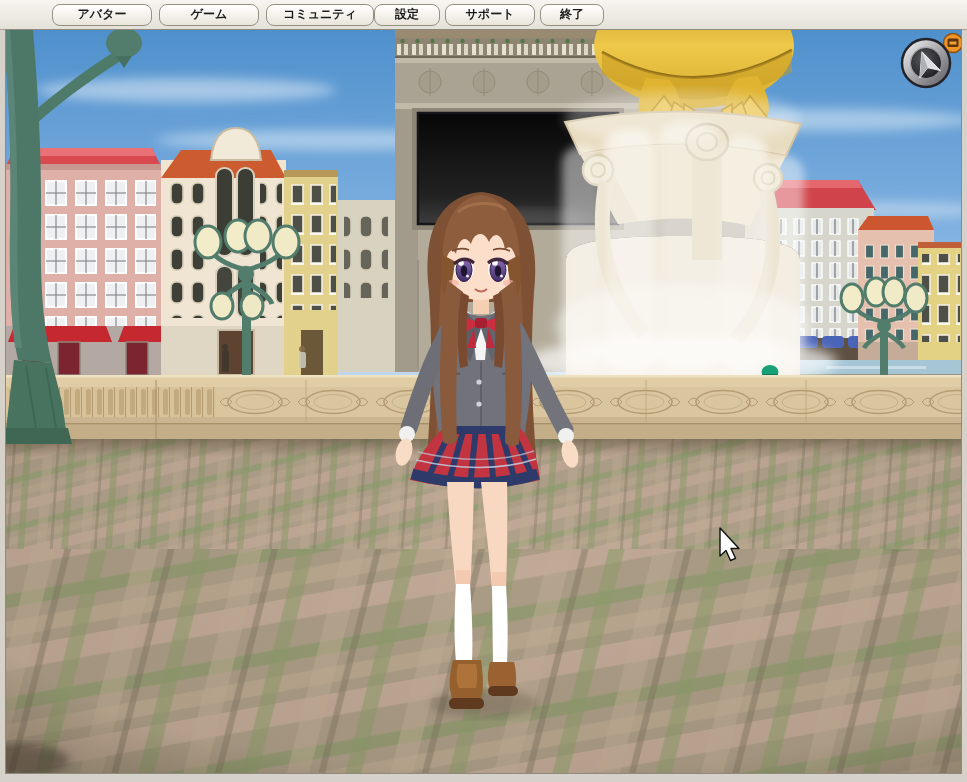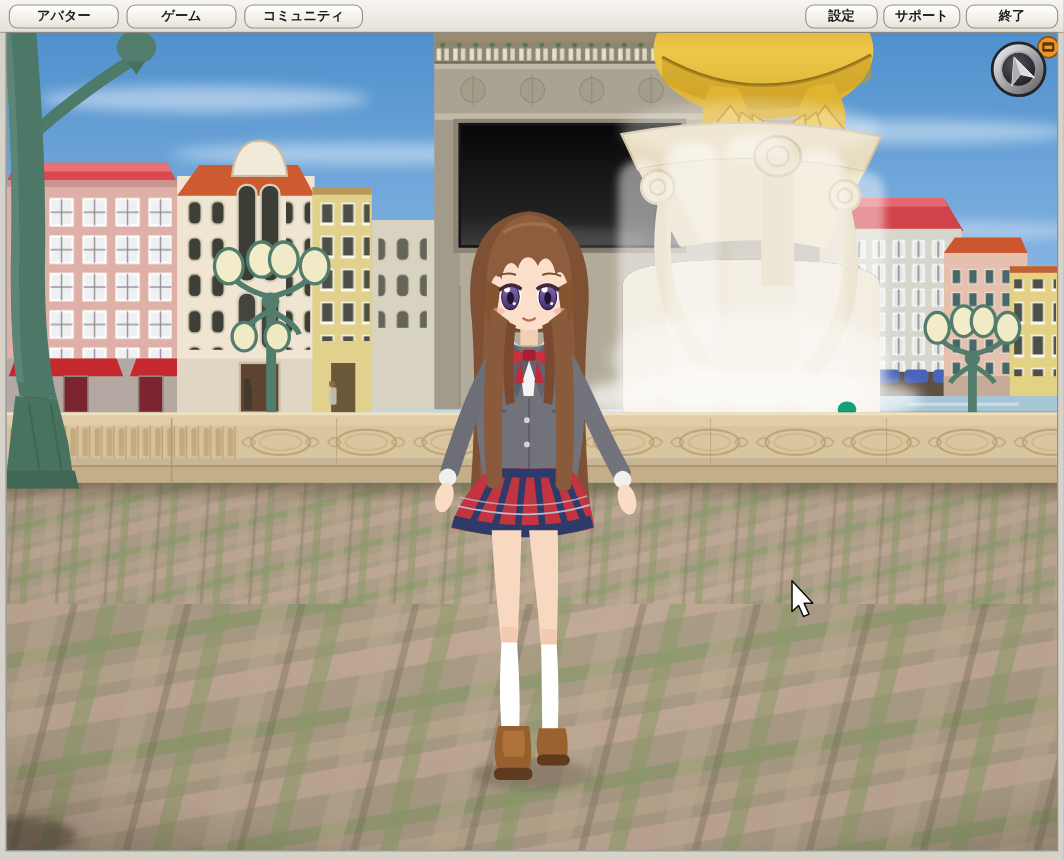--- a/index.html
+++ b/index.html
@@ -4,33 +4,33 @@
 <style>
   html,body{margin:0;padding:0}
   body{
     width:967px;height:782px;overflow:hidden;position:relative;
     background:#d6d2c9;font-family:"Liberation Sans",sans-serif;
   }
   .toolbar{
     position:absolute;top:0;left:0;width:967px;height:30px;box-sizing:border-box;
     background:linear-gradient(#f7f5f1,#eae7e0 70%,#e4e1d9);
     border-bottom:1px solid #a8a398;
-    display:flex;align-items:center;justify-content:space-between;
+    display:flex;align-items:center;padding-left:44px;
   }
   .tb-left{display:flex;gap:7px;margin-left:8px}
   .tb-right{display:flex;gap:5px;margin-right:5px}
   .tb-btn{
     height:22px;box-sizing:border-box;
     border:1px solid #96917f;border-radius:8px;
     background:linear-gradient(#ffffff,#f4f1eb 55%,#e9e5dc);
     font-family:"Liberation Sans",sans-serif;font-size:12px;font-weight:bold;color:#1b1b1b;
     padding:0 4px;cursor:pointer;box-shadow:inset 0 1px 0 #ffffff;
     display:flex;align-items:center;justify-content:center;
   }
-  .w100{width:100px}.w94{width:108px}.w66{width:66px}.w70{width:70px}.w68{width:84px}
+  .w100{width:100px}.w94{width:108px}.w66{width:66px}.w70{width:90px}.w68{width:64px}
   .viewport{
     position:absolute;left:6px;top:30px;width:955px;height:743px;
     outline:1px solid #8e8a80;background:#7fb0e0;
   }
   .viewport svg{display:block}
 </style>
 </head>
 <body>
 
 <div class="toolbar">

